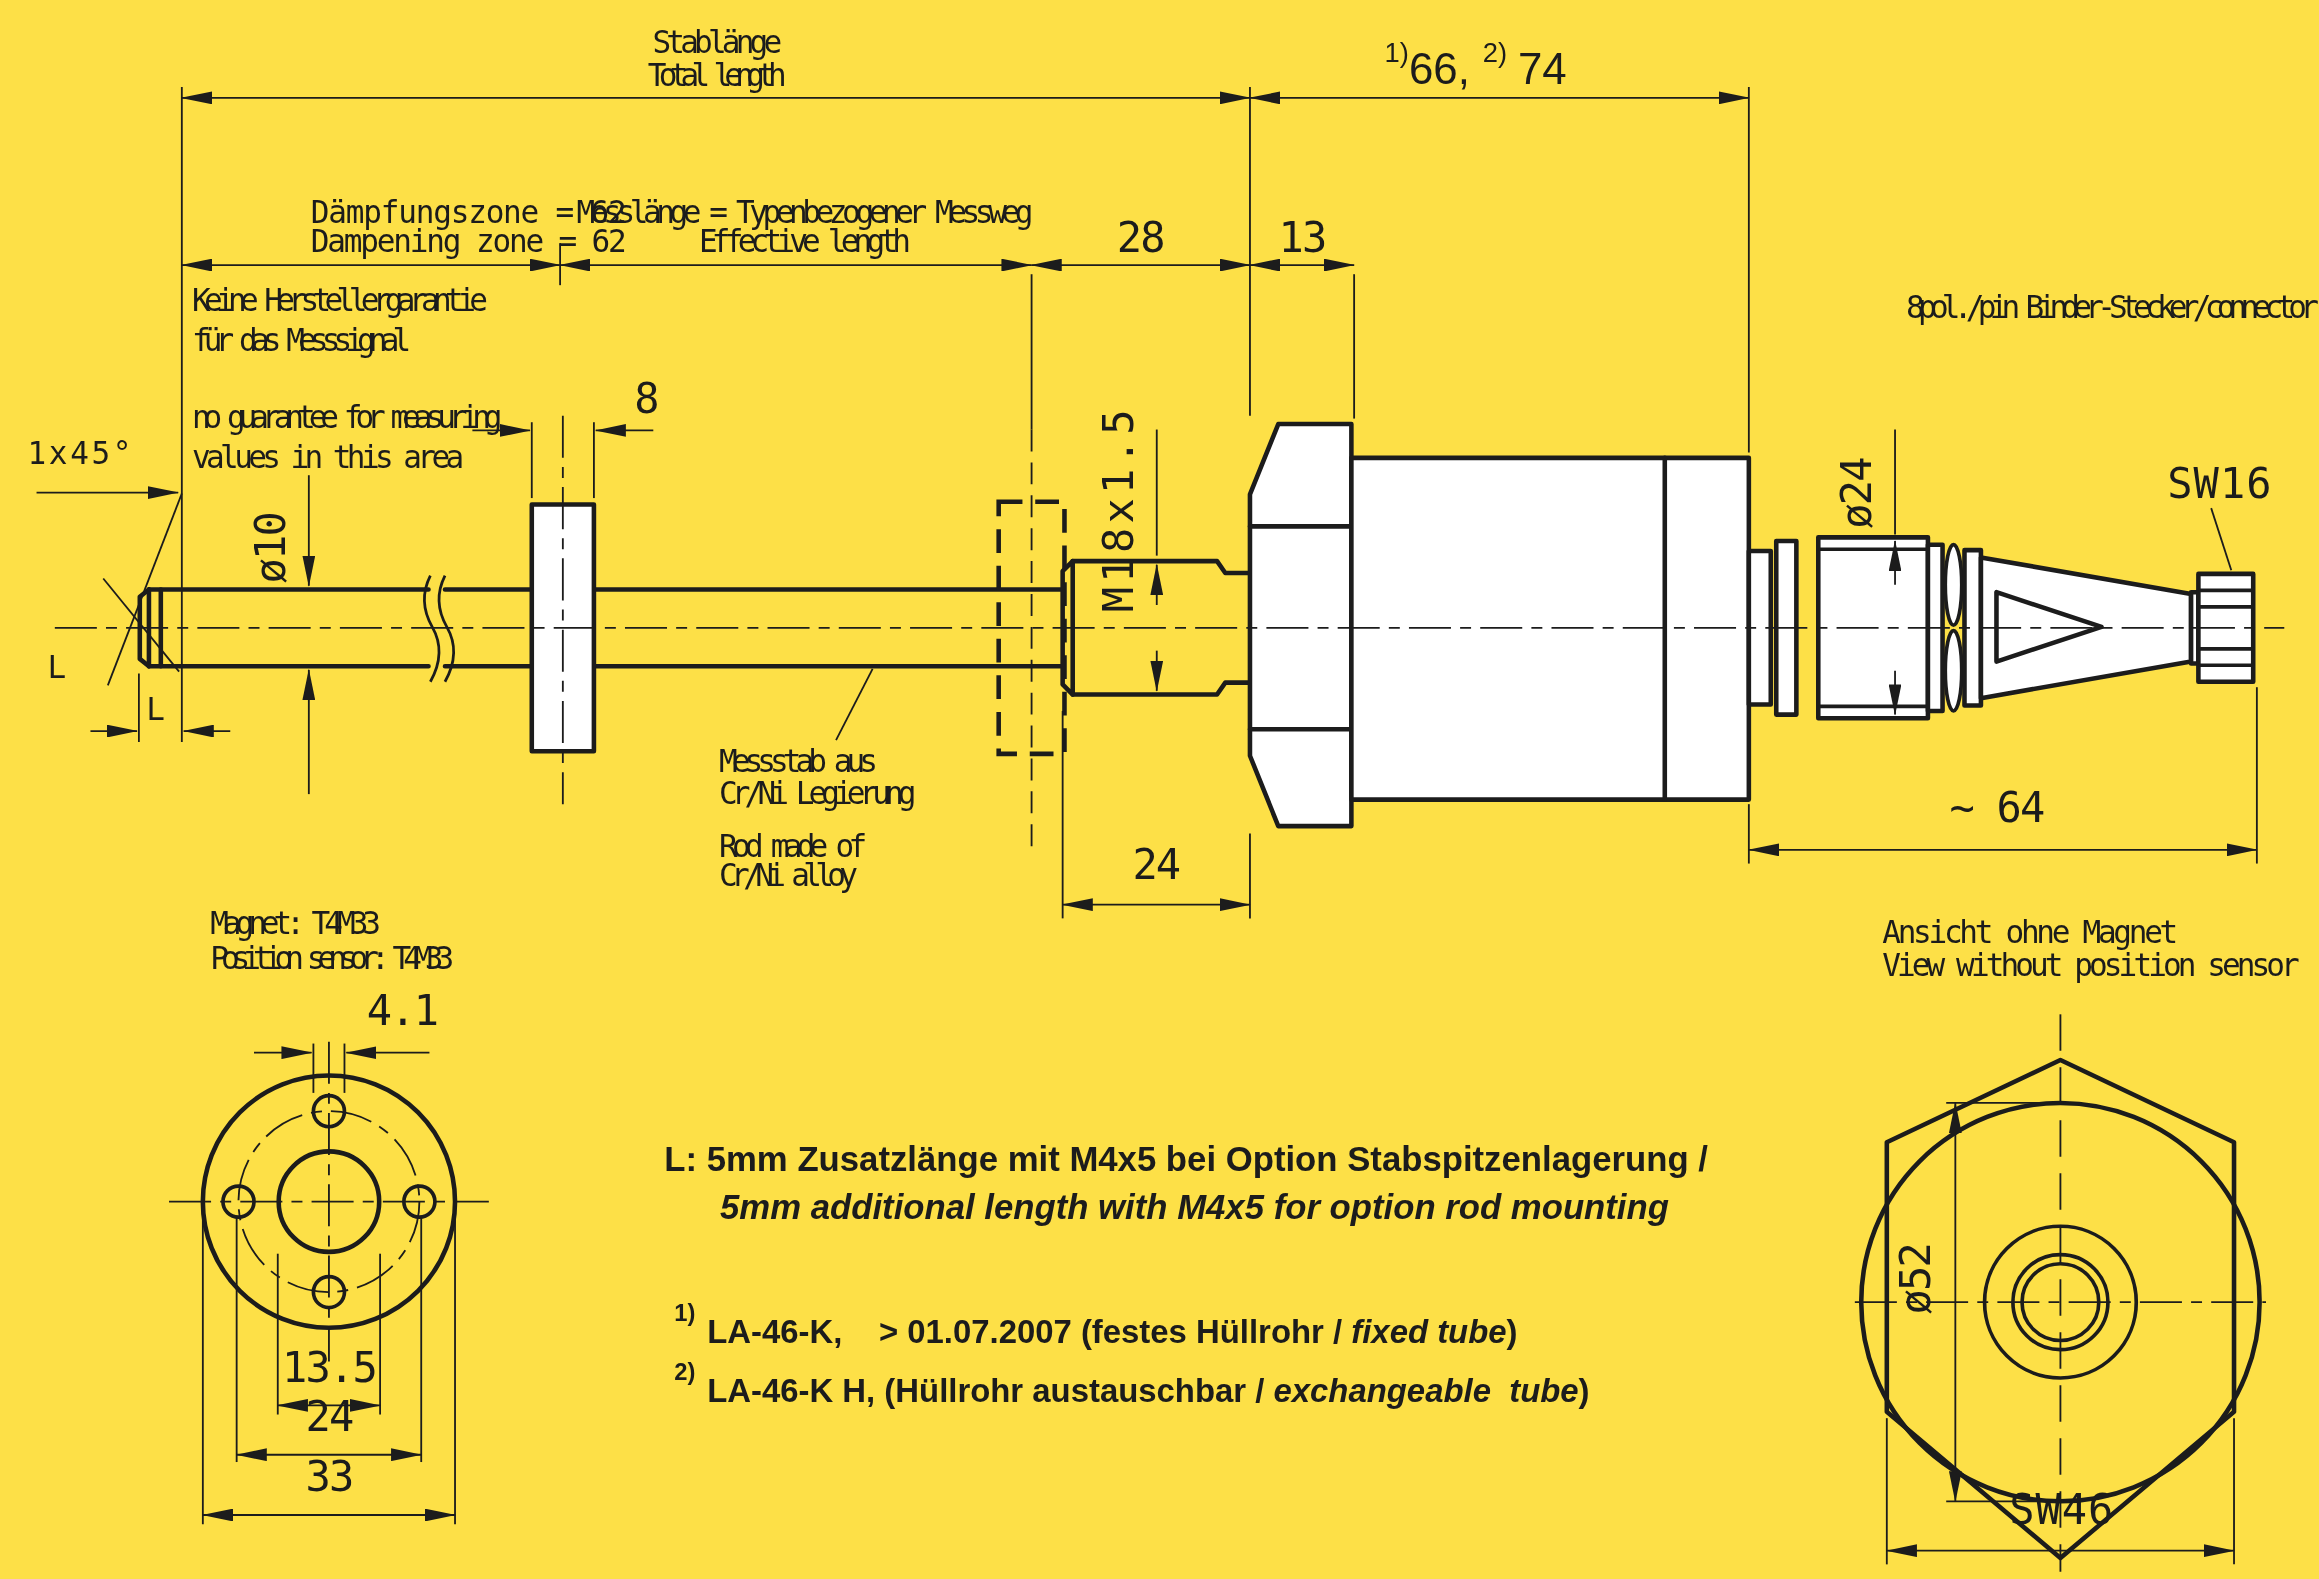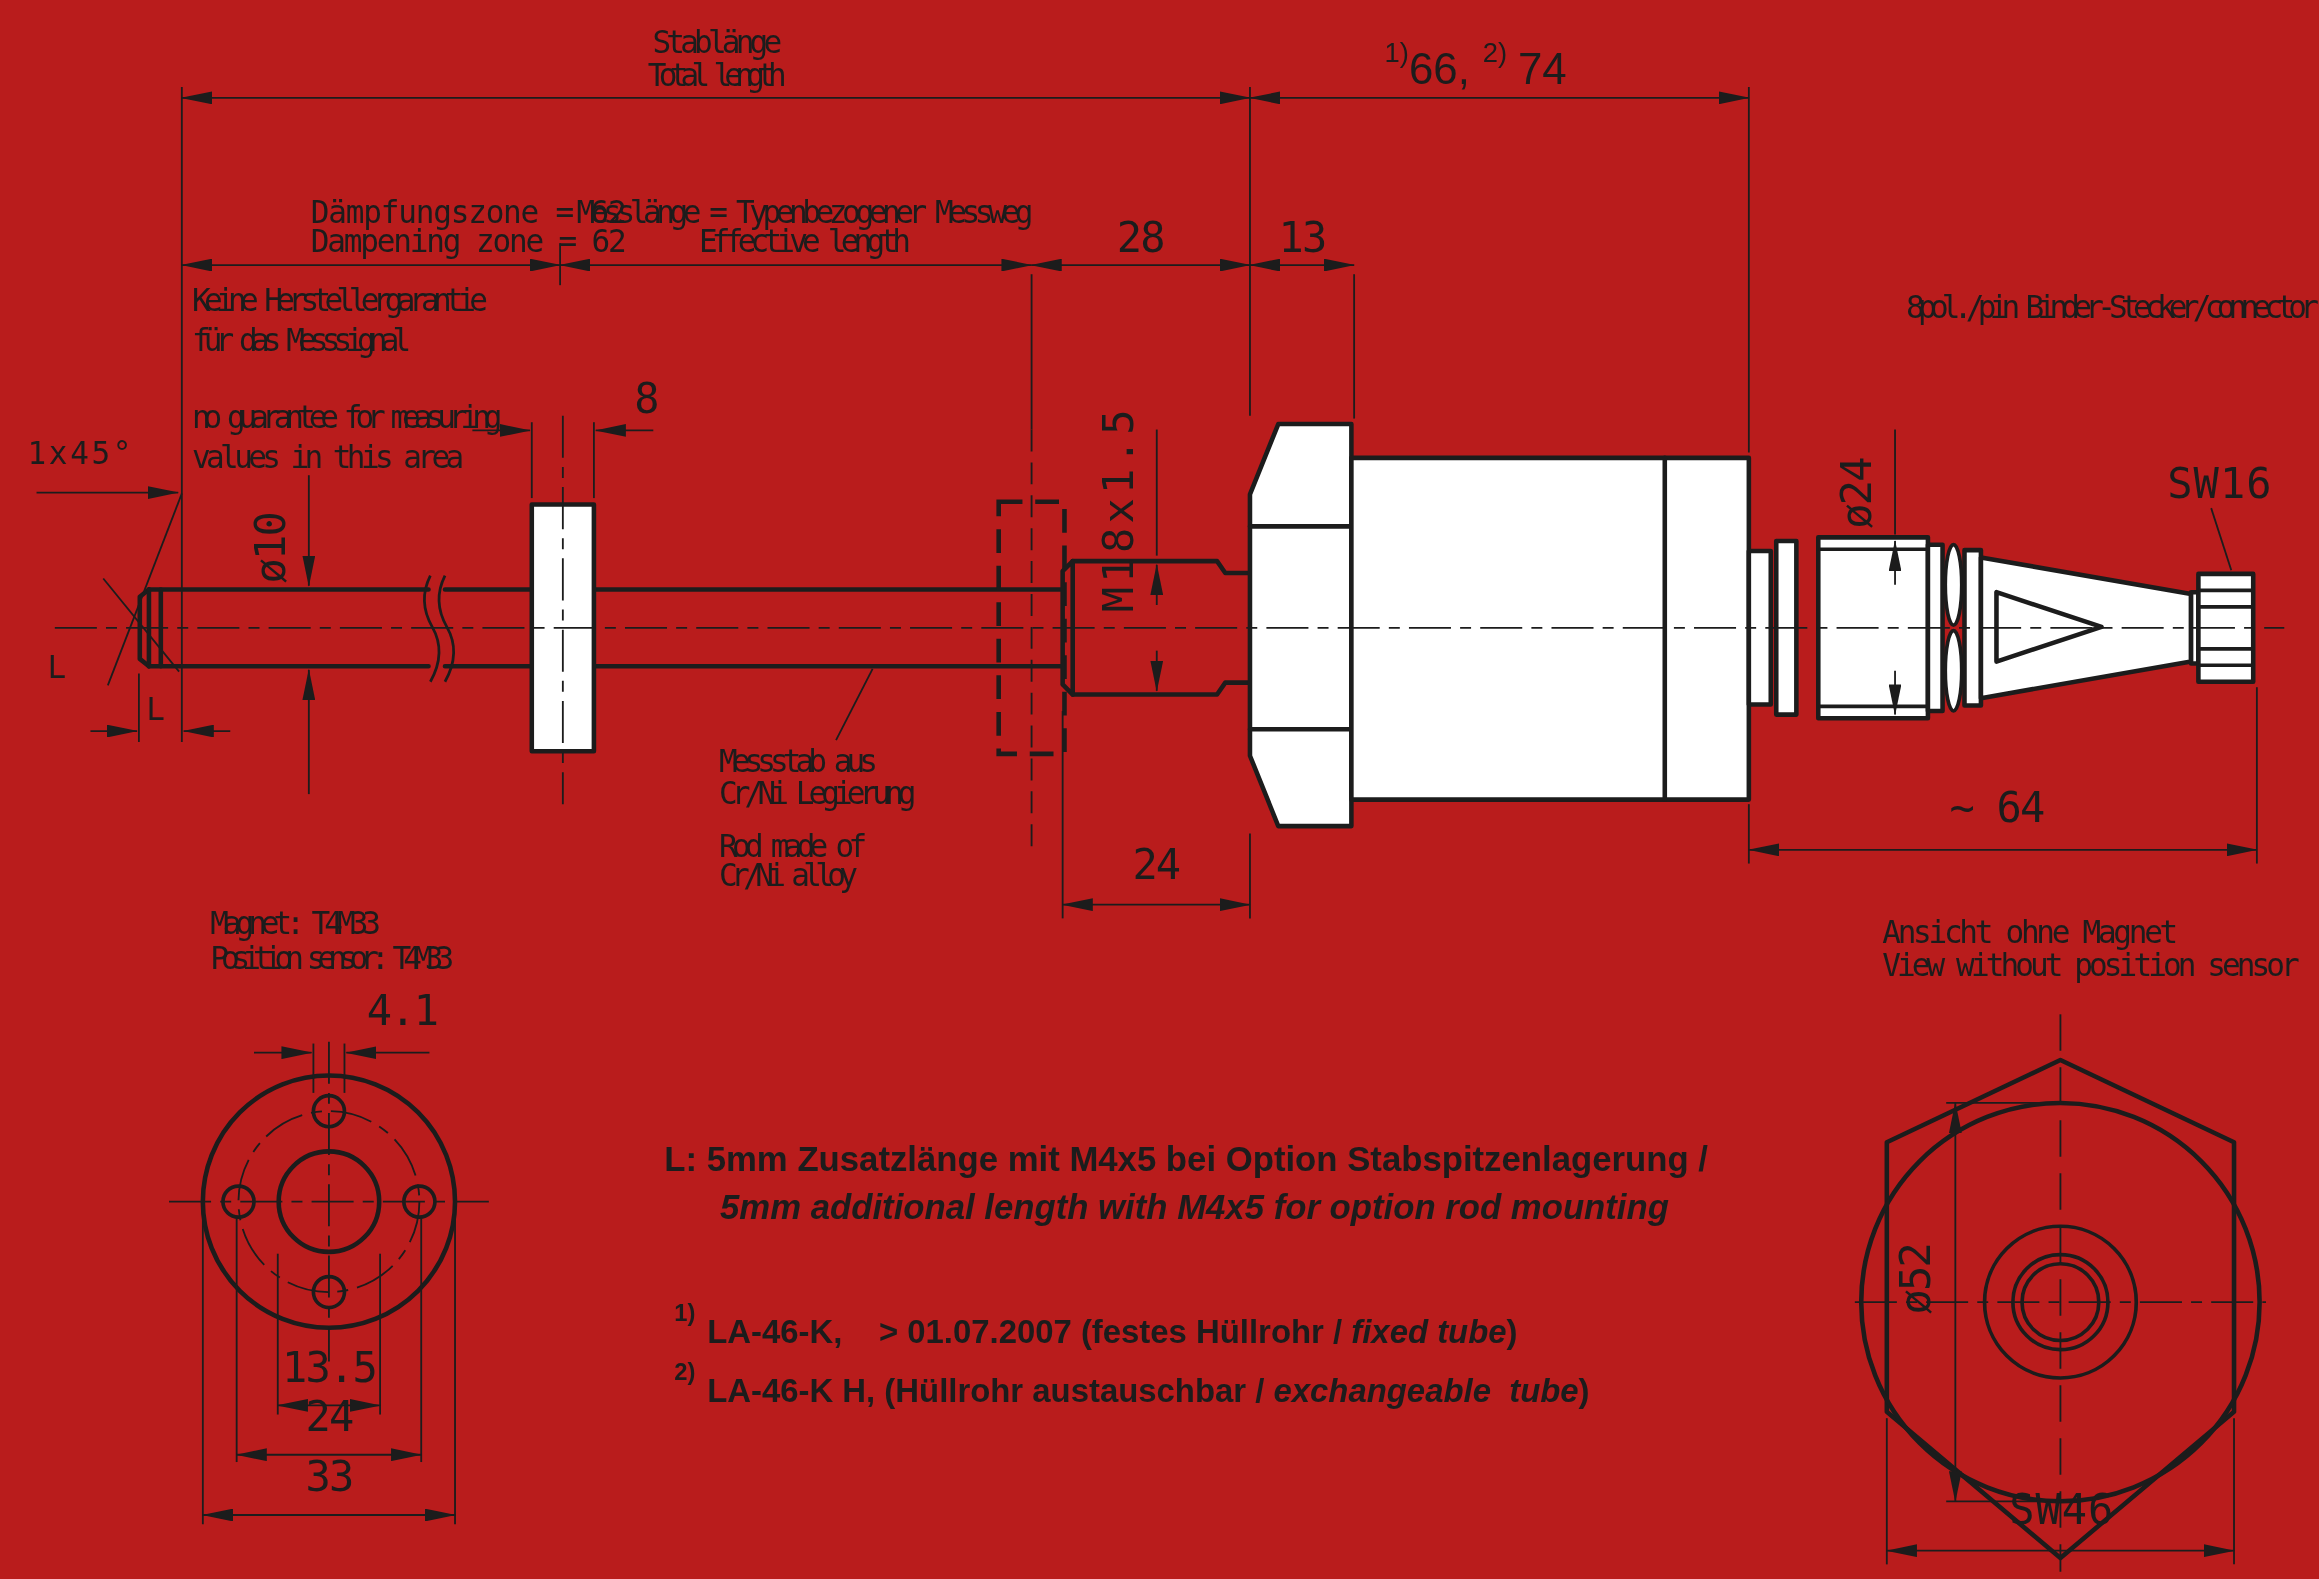--- a/index.html
+++ b/index.html
@@ -1,16 +1,16 @@
 <!DOCTYPE html>
 <html style="font-size:14.6px"><head>
 <meta charset="utf-8">
 <style>
   html,body{margin:0;padding:0;background:#ffffff;}
-  .stage{position:relative;width:2319px;height:1580px;background:#b91c1c;overflow:hidden;}
+  .stage{position:relative;width:2319px;height:1580px;background:#fde047;overflow:hidden;}
   svg{display:block;}
   .obj{stroke:#1c1c1c;stroke-width:5;fill:none;stroke-linecap:round;stroke-linejoin:round;}
   .objf{stroke:#1c1c1c;stroke-width:5;fill:#ffffff;stroke-linejoin:round;}
   .obj4{stroke:#1c1c1c;stroke-width:4;fill:none;}
   .obj4f{stroke:#1c1c1c;stroke-width:4;fill:#ffffff;}
   .thin{stroke:#1c1c1c;stroke-width:2;fill:none;}
   .cl{stroke:#1c1c1c;stroke-width:2;fill:none;stroke-dasharray:46 10 12 10;}
   .dashv{stroke:#1c1c1c;stroke-width:2;fill:none;stroke-dasharray:40 18;}
   .phant{stroke:#1c1c1c;stroke-width:5;fill:none;stroke-dasharray:26 14;}
   .extd{stroke:#1c1c1c;stroke-width:2;fill:none;stroke-dasharray:24 12;}

